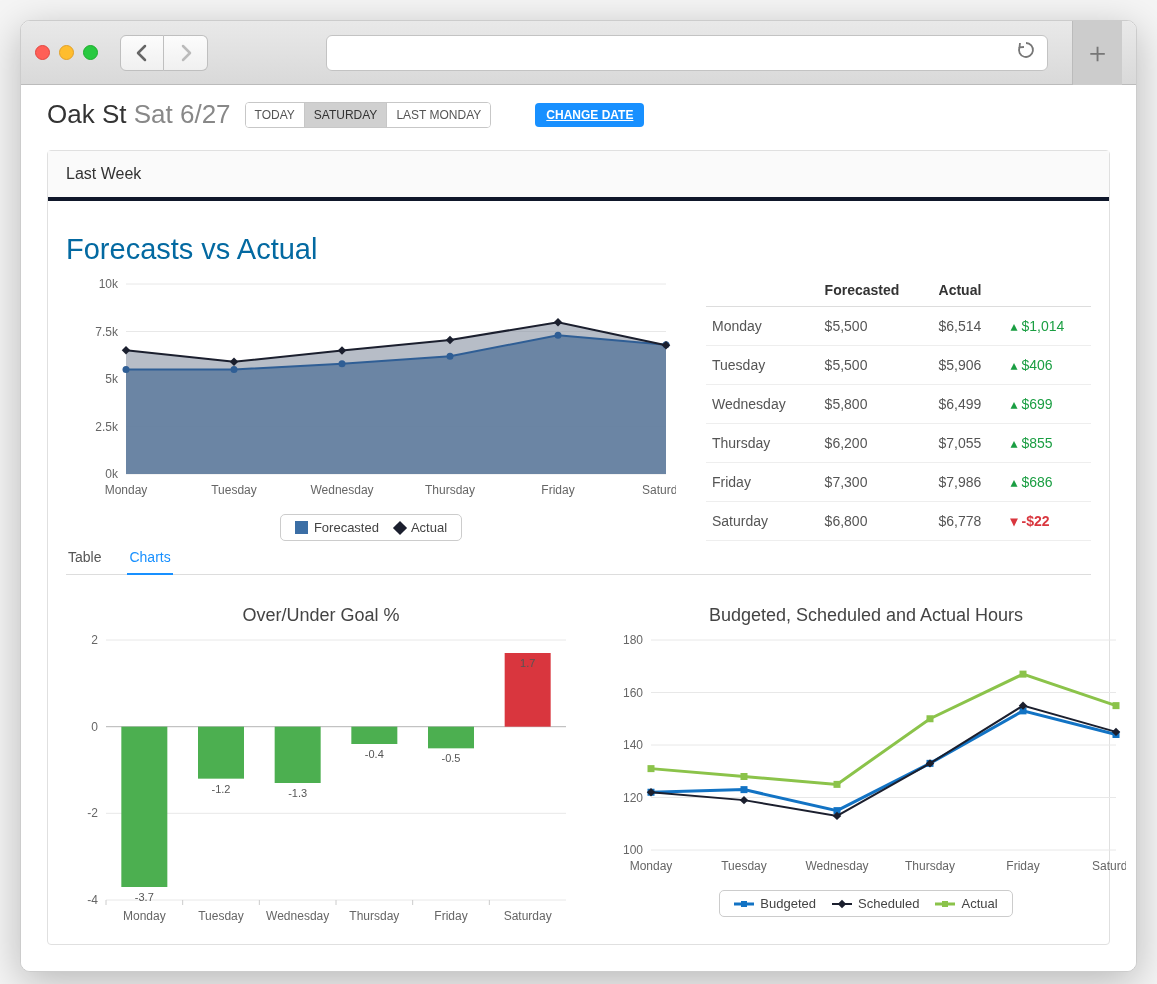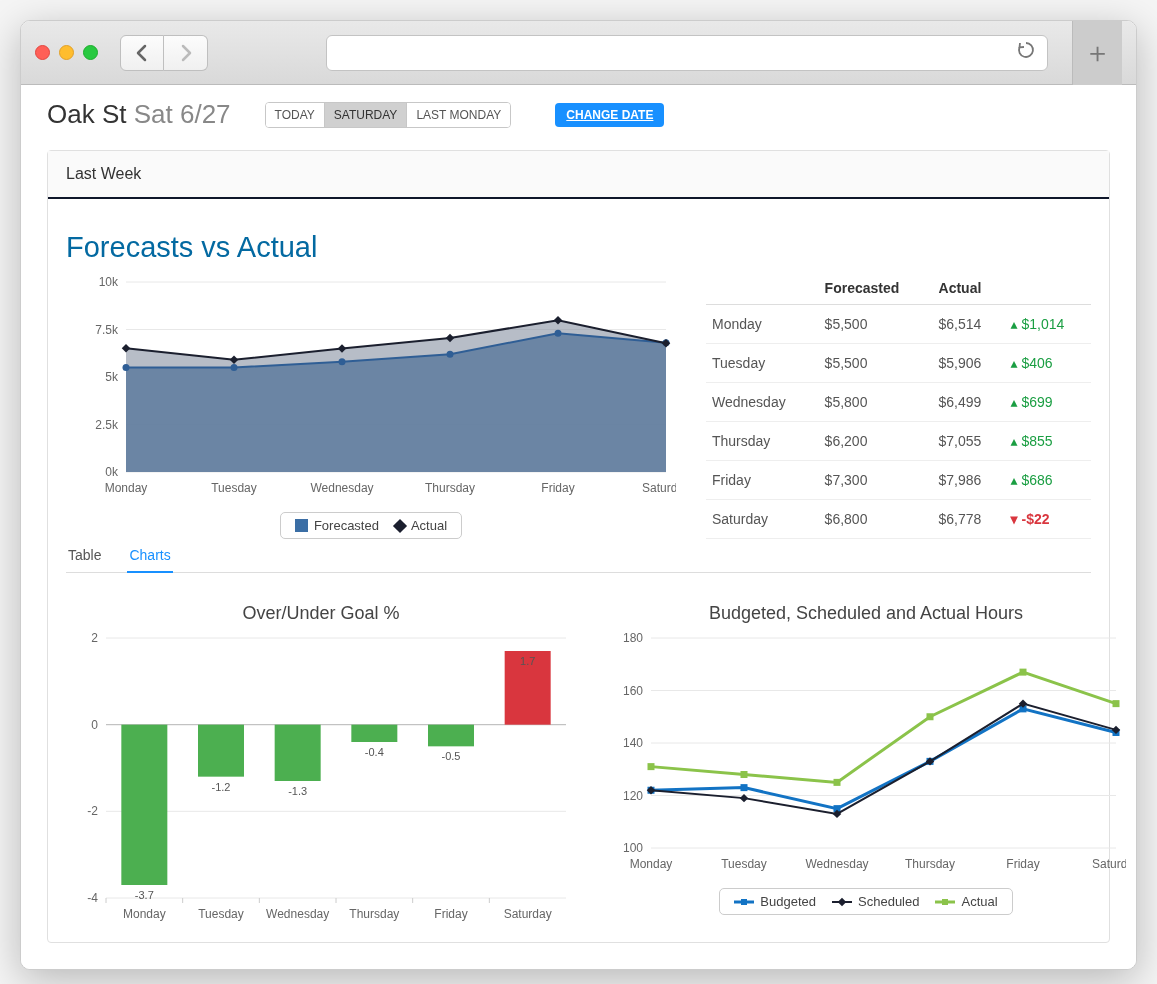--- a/index.html
+++ b/index.html
@@ -53,34 +53,34 @@
   .reload { font-size:20px; }
   .newtab {
     width:50px; height:64px; background:#ccc; display:flex; align-items:center;
     justify-content:center; font-size:28px; color:#777; border-left:1px solid #bbb;
     margin-left:12px;
   }
   .content { padding: 14px 26px 26px 26px; background:#fff; }
   .header-row { display:flex; align-items:center; gap:14px; margin-bottom:8px;}
   .page-title { font-size:26px; font-weight:400; color:#333;}
   .page-title .sub { color:#888; font-weight:300;}
-  .btn-group { display:inline-flex; border:1px solid #c7c7c7; border-radius:4px; overflow:hidden; font-size:12px;margin-left:20px;}
+  .btn-group { display:inline-flex; border:1px solid #c7c7c7; border-radius:4px; overflow:hidden; font-size:12px;}
   .btn-group span { padding:5px 9px; background:#fff; color:#555; border-right:1px solid #c7c7c7; cursor:pointer;}
   .btn-group span:last-child{border-right:none;}
   .btn-group .active { background:#d0d0d0; color:#333;}
   .change-date {
     background:#1890ff; color:#fff; border:none; padding:5px 11px;
     border-radius:4px; font-size:12px; font-weight:600; cursor:pointer;text-decoration:underline;
   }
   .panel {
     border:1px solid #e0e0e0; border-radius:4px; margin-top:20px;
     background:#fff;
   }
   .panel-head {
-    padding:14px 18px; border-bottom:2px solid #0f172a; font-size:16px; color:#333;
+    padding:14px 18px; border-bottom:4px solid #0f172a; font-size:16px; color:#333;
     background:#fafafa;
   }
   .panel-body { padding: 18px 18px 10px 18px; }
   .section-title { font-size:29px; color:#0369a1; margin:14px 0 8px 0; font-weight:400;}
   .fva-row { display:flex; gap:30px; }
   .chart-box { position:relative; }
   svg text { font-family: inherit; }
   .axis-label { font-size:12px; fill:#666; }
   .legend-box {
     display:flex; gap:16px; padding:5px 14px; border:1px solid #ccc;

